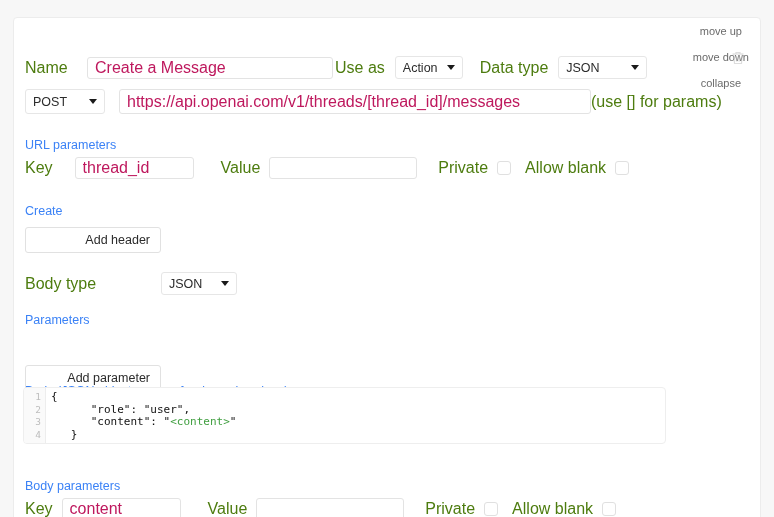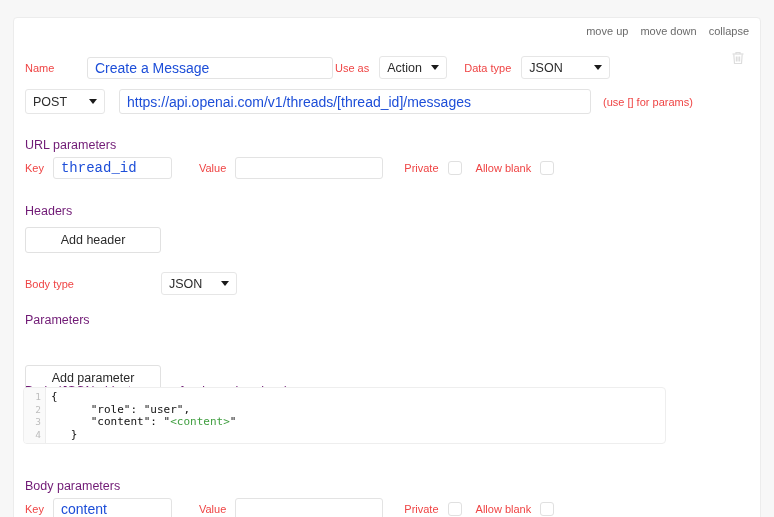--- a/index.html
+++ b/index.html
@@ -31,20 +31,21 @@
   }
 
   
   .card-actions {
     position: absolute;
     right: 11px;
     top: 6px;
     display: flex;
     gap: 12px;
     align-items: center;
+    flex-direction: column;
   }
   .card-actions .act {
     font-size: 11px;
     color: #6b6b6b;
     cursor: pointer;
     line-height: 14px;
     white-space: nowrap;
   }
 
   .trash-btn {
@@ -57,41 +58,41 @@
     opacity: .55;
   }
 
   
   .row {
     position: absolute;
     display: flex;
     align-items: center;
   }
   .lbl {
-    color: #ef4444;
-    font-size: 11px;
+    color: #4d7c0f;
+    font-size: 16px;
     white-space: nowrap;
   }
   .section-title {
     position: absolute;
     font-size: 12.5px;
-    color: #701a75;
+    color: #3b82f6;
     white-space: nowrap;
   }
 
   
   .inp {
     background: #ffffff;
     border: 1px solid #e3e3e3;
     border-radius: 3px;
     height: 22px;
     box-sizing: border-box;
     font-family: "Liberation Sans", sans-serif;
-    font-size: 14px;
-    color: #1d4ed8;
+    font-size: 16px;
+    color: #be185d;
     padding: 0 7px;
     outline: none;
     line-height: 20px;
   }
   .inp::placeholder { color: #b9b9b9; }
 
   
   .sel {
     position: relative;
     background: #ffffff;
@@ -133,21 +134,21 @@
   .btn {
     background: #ffffff;
     border: 1px solid #e1e1e1;
     border-radius: 3px;
     font-family: "Liberation Sans", sans-serif;
     font-size: 12.5px;
     color: #2b2b2b;
     height: 26px;
     box-sizing: border-box;
     cursor: pointer;
-    text-align: center;
+    text-align: right;
     line-height: 24px;
     padding: 0 10px;
   }
 
   
   .editor {
     position: absolute;
     left: 22px;
     top: 386px;
     width: 643px;
@@ -220,36 +221,36 @@
       <span class="caret"></span>
     </div>
   </div>
 
   <div class="row" style="left:11px; top:71px;">
     <div class="sel" style="width:80px; height:25px;">
       <span>POST</span>
       <span class="caret"></span>
     </div>
     <input class="inp" style="width: 472px; height: 25px; margin-left: 14px;" value="https://api.openai.com/v1/threads/[thread_id]/messages">
-    <span class="lbl" style="margin-left:12px;">(use [] for params)</span>
+    <span class="lbl" style="margin-left:0;">(use [] for params)</span>
   </div>
 
   <div class="section-title" style="left:11px; top:120px;">URL parameters</div>
   <div class="row" style="left:11px; top:139px;">
     <span class="lbl">Key</span>
-    <input class="inp" style="width: 119px; margin-left: 9px; font-family: Liberation Mono, monospace;" value="thread_id">
+    <input class="inp" style="width: 119px; margin-left: 22px;" value="thread_id">
     <span class="lbl" style="margin-left:27px;">Value</span>
     <input class="inp" style="width: 148px; margin-left: 9px;" value="">
     <span class="lbl" style="margin-left:21px;">Private</span>
     <span class="cbx" style="margin-left:9px;"></span>
     <span class="lbl" style="margin-left:14px;">Allow blank</span>
     <span class="cbx" style="margin-left:9px;"></span>
   </div>
 
-  <div class="section-title" style="left:11px; top:186px;">Headers</div>
+  <div class="section-title" style="left:11px; top:186px;">Create</div>
   <button class="btn" style="position:absolute; left:11px; top:209px; width:136px;">Add header</button>
 
   <div class="row" style="left:11px; top:254px;gap:32px;">
     <span class="lbl" style="width:104px;">Body type</span>
     <div class="sel" style="width:76px;">
       <span>JSON</span>
       <span class="caret"></span>
     </div>
   </div>
 

